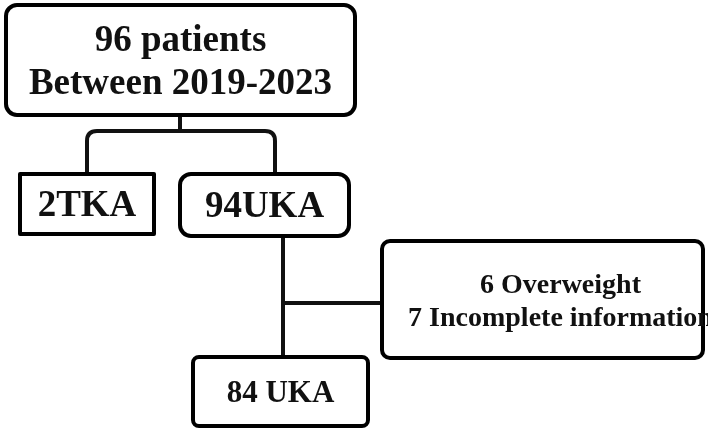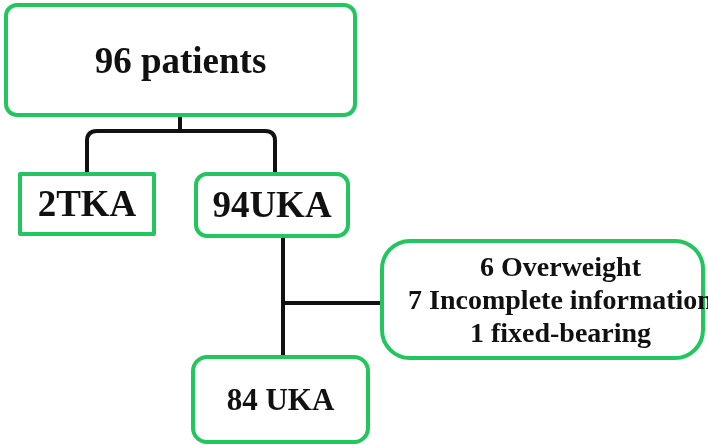--- a/index.html
+++ b/index.html
@@ -18,21 +18,21 @@
   #connectors {
     position: absolute;
     left: 0;
     top: 0;
     width: 708px;
     height: 445px;
   }
   .box {
     position: absolute;
     box-sizing: border-box;
-    border: 4px solid #22c55e;
+    border: 4px solid #000000;
     background: #ffffff;
     color: #111111;
     display: flex;
     flex-direction: column;
     align-items: center;
     justify-content: center;
     text-align: center;
     font-weight: bold;
   }
   .box .line { white-space: nowrap; }
@@ -43,65 +43,65 @@
     border-radius: 13px;
     font-size: 37px; line-height: 43px;
   }
   #tka-box {
     left: 18px; top: 172px;
     width: 138px; height: 64px;
     border-radius: 2px;
     font-size: 37px; line-height: 40px;
   }
   #uka-box {
-    left: 194px; top: 172px;
-    width: 156px; height: 66px;
+    left: 178px; top: 172px;
+    width: 173px; height: 66px;
     border-radius: 13px;
     font-size: 37px; line-height: 40px;
   }
   #exclusions-box {
     left: 380px; top: 239px;
     width: 325px; height: 121px;
-    border-radius: 30px;
+    border-radius: 10px;
     font-size: 28px; line-height: 33px; padding-left: 36px;
   }
   #included-box {
     left: 191px; top: 355px;
-    width: 179px; height: 89px;
-    border-radius: 16px;
+    width: 179px; height: 73px;
+    border-radius: 8px;
     font-size: 31px; line-height: 37px;
   }
 </style>
 </head>
 <body>
 
 <div id="canvas">
 
   <svg id="connectors" viewBox="0 0 708 445" xmlns="http://www.w3.org/2000/svg" fill="none" stroke="#111111" stroke-width="4">
     <path d="M180,115 V131" stroke="#111111"></path>
     <path d="M87,174 V141 Q87,131 97,131 H265 Q275,131 275,141 V174" stroke="#111111"></path>
     <path d="M283,236 V357" stroke="#111111"></path>
     <path d="M283,303 H382" stroke="#111111"></path>
   </svg>
 
   <div class="box" id="patients-box">
     <div class="line">96 patients</div>
+    <div class="line">Between 2019-2023</div>
   </div>
 
   <div class="box" id="tka-box">
     <div class="line">2TKA</div>
   </div>
 
   <div class="box" id="uka-box">
     <div class="line">94UKA</div>
   </div>
 
   <div class="box" id="exclusions-box">
     <div class="line">6 Overweight</div>
     <div class="line">7 Incomplete information</div>
-    <div class="line">1 fixed-bearing</div>
   </div>
 
   <div class="box" id="included-box">
     <div class="line">84 UKA</div>
   </div>
 
 </div>
 
 </body></html>

